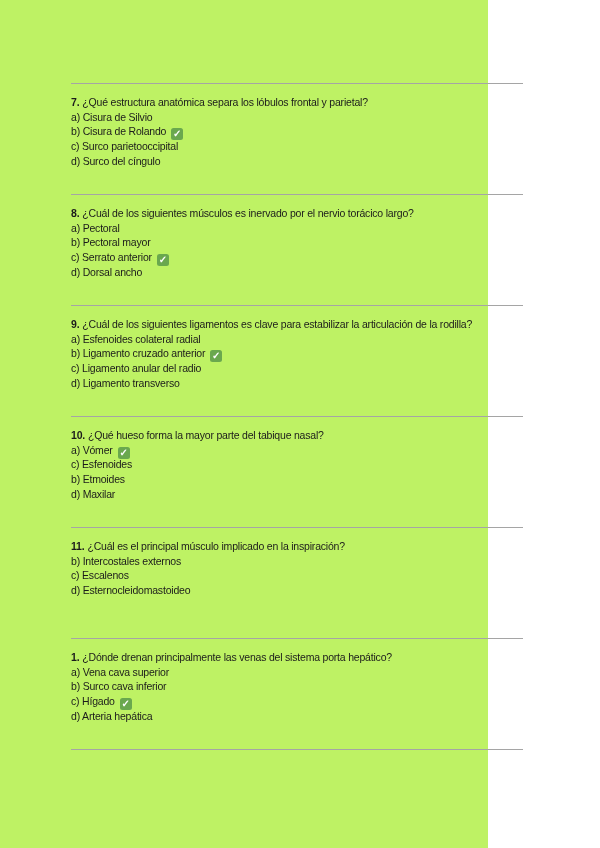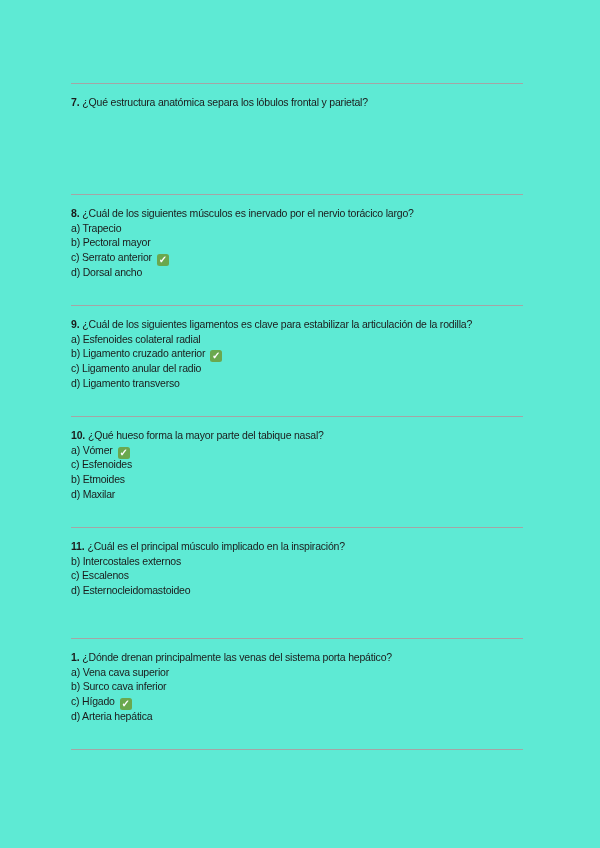--- a/index.html
+++ b/index.html
@@ -9,23 +9,23 @@
   }
   body {
     width: 600px;
     height: 848px;
     overflow: hidden;
     font-family: "Liberation Sans", sans-serif;
     color: var(--text-color, #1b1b1b);
   }
   .page {
     position: relative;
-    width: 600px;
+    width: 488px;
     height: 848px;
-    background: #5eead4;
+    background: #bef264;
   }
   .content {
     position: absolute;
     left: 71px;
     top: 0;
     width: 452px;
     padding-top: 83px;
   }
   hr.rule {
     border: none;
@@ -69,31 +69,37 @@
 <body>
 
 <div class="page">
   <div class="content">
   <section class="q-block">
     <hr class="rule">
     <div class="q-body">
       <div class="q-line">
         <span class="q-num">7.</span><span class="q-text">¿Qué estructura anatómica separa los lóbulos frontal y parietal?</span>
       </div>
+      <div class="options">
+            <div class="option-line"><span>a) Cisura de Silvio</span></div>
+            <div class="option-line"><span>b) Cisura de Rolando</span><span class="check">✓</span></div>
+            <div class="option-line"><span>c) Surco parietooccipital</span></div>
+            <div class="option-line"><span>d) Surco del cíngulo</span></div>
+          </div>
     </div>
   </section>
 
   <section class="q-block">
     <hr class="rule">
     <div class="q-body">
       <div class="q-line">
         <span class="q-num">8.</span><span class="q-text">¿Cuál de los siguientes músculos es inervado por el nervio torácico largo?</span>
       </div>
       <div class="options">
-            <div class="option-line"><span>a) Trapecio</span></div>
+            <div class="option-line"><span>a) Pectoral</span></div>
             <div class="option-line"><span>b) Pectoral mayor</span></div>
             <div class="option-line"><span>c) Serrato anterior</span><span class="check">✓</span></div>
             <div class="option-line"><span>d) Dorsal ancho</span></div>
           </div>
     </div>
   </section>
 
   <section class="q-block">
     <hr class="rule">
     <div class="q-body">

